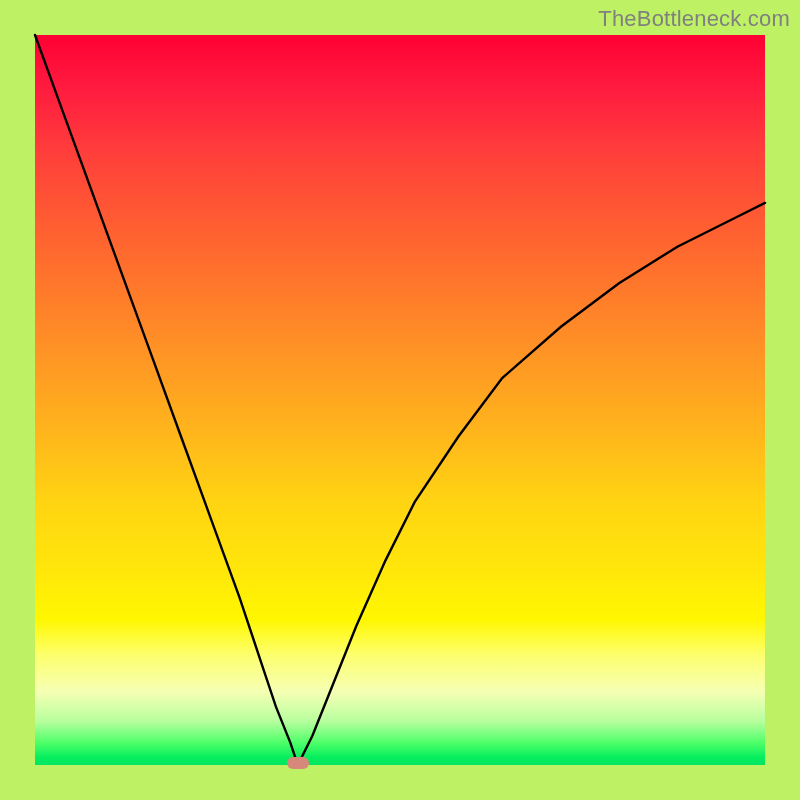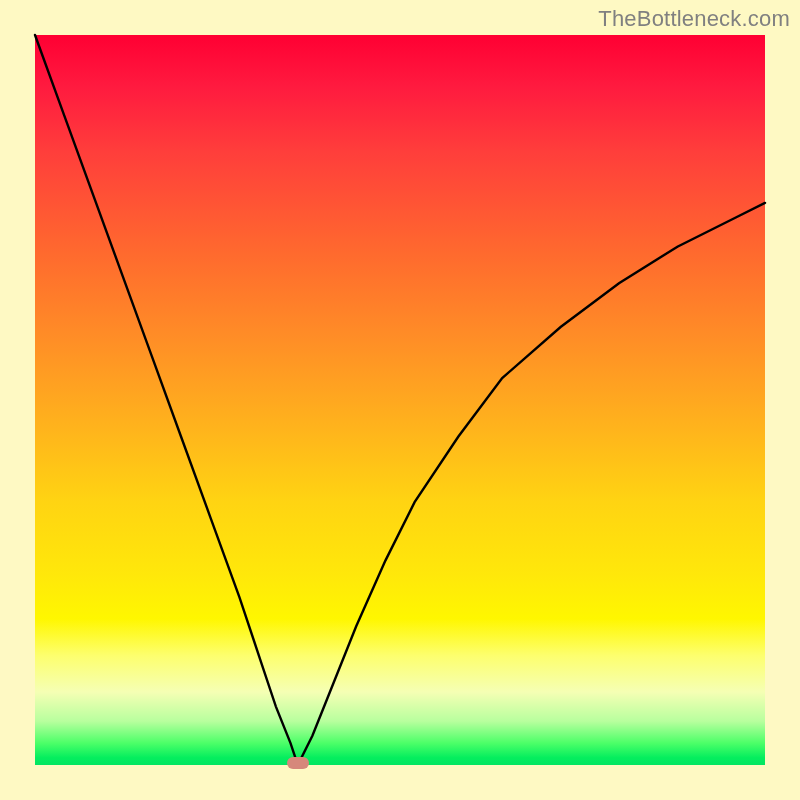--- a/index.html
+++ b/index.html
@@ -8,21 +8,21 @@
     width: 800px;
     height: 800px;
     overflow: hidden;
     background: #000;
     font-family: Arial, Helvetica, sans-serif;
   }
   .frame {
     position: relative;
     width: 800px;
     height: 800px;
-    background: #fef9c3;
+    background: #bef264;
   }
   .plot-area {
     position: absolute;
     left: 35px;
     top: 35px;
     width: 730px;
     height: 730px;
     
     background: linear-gradient(
       to bottom,

